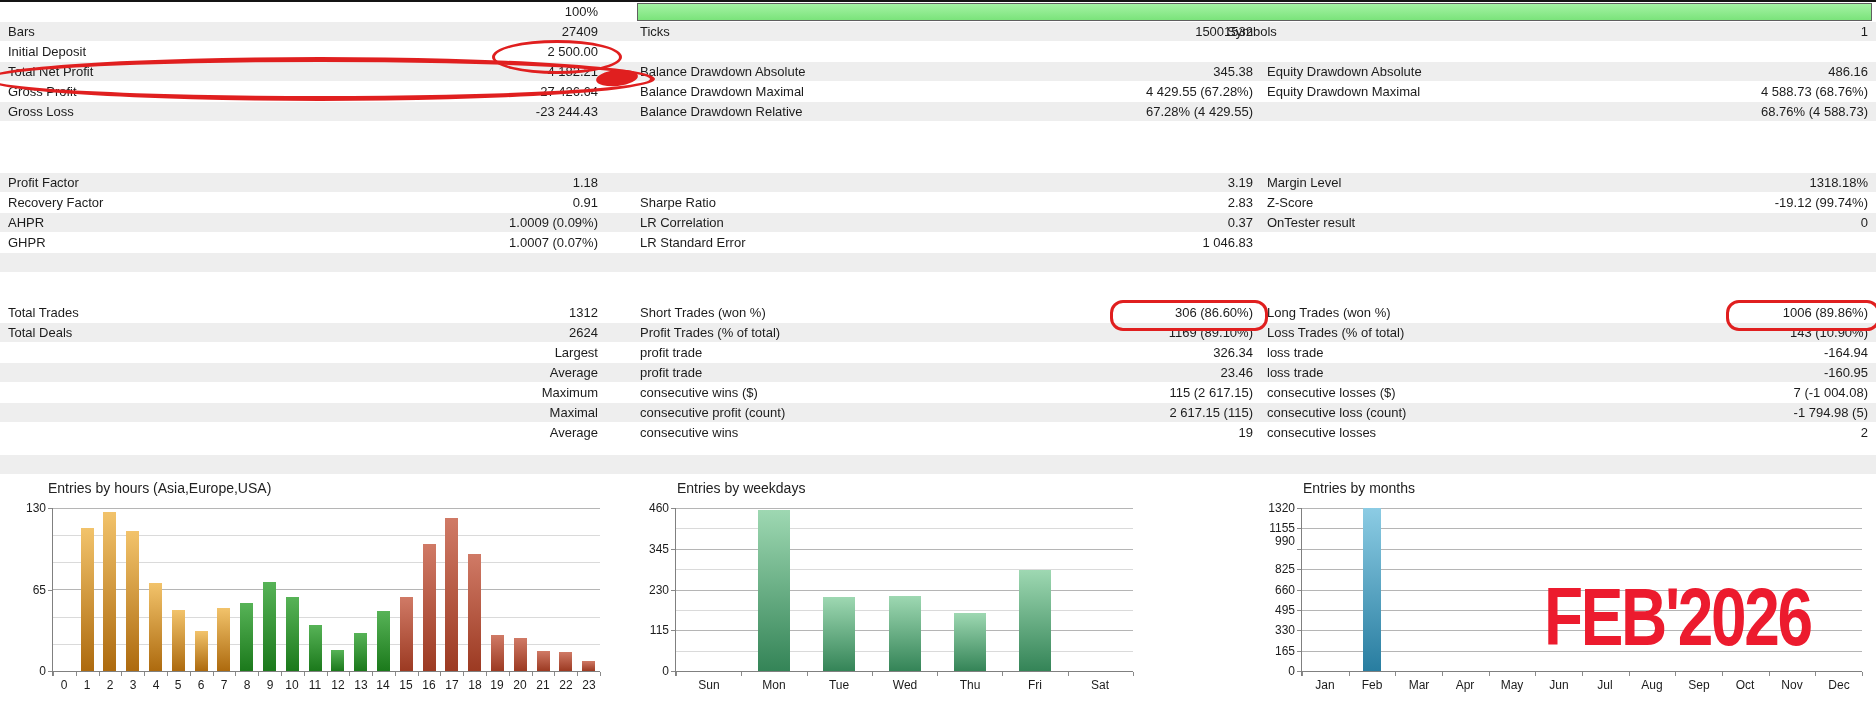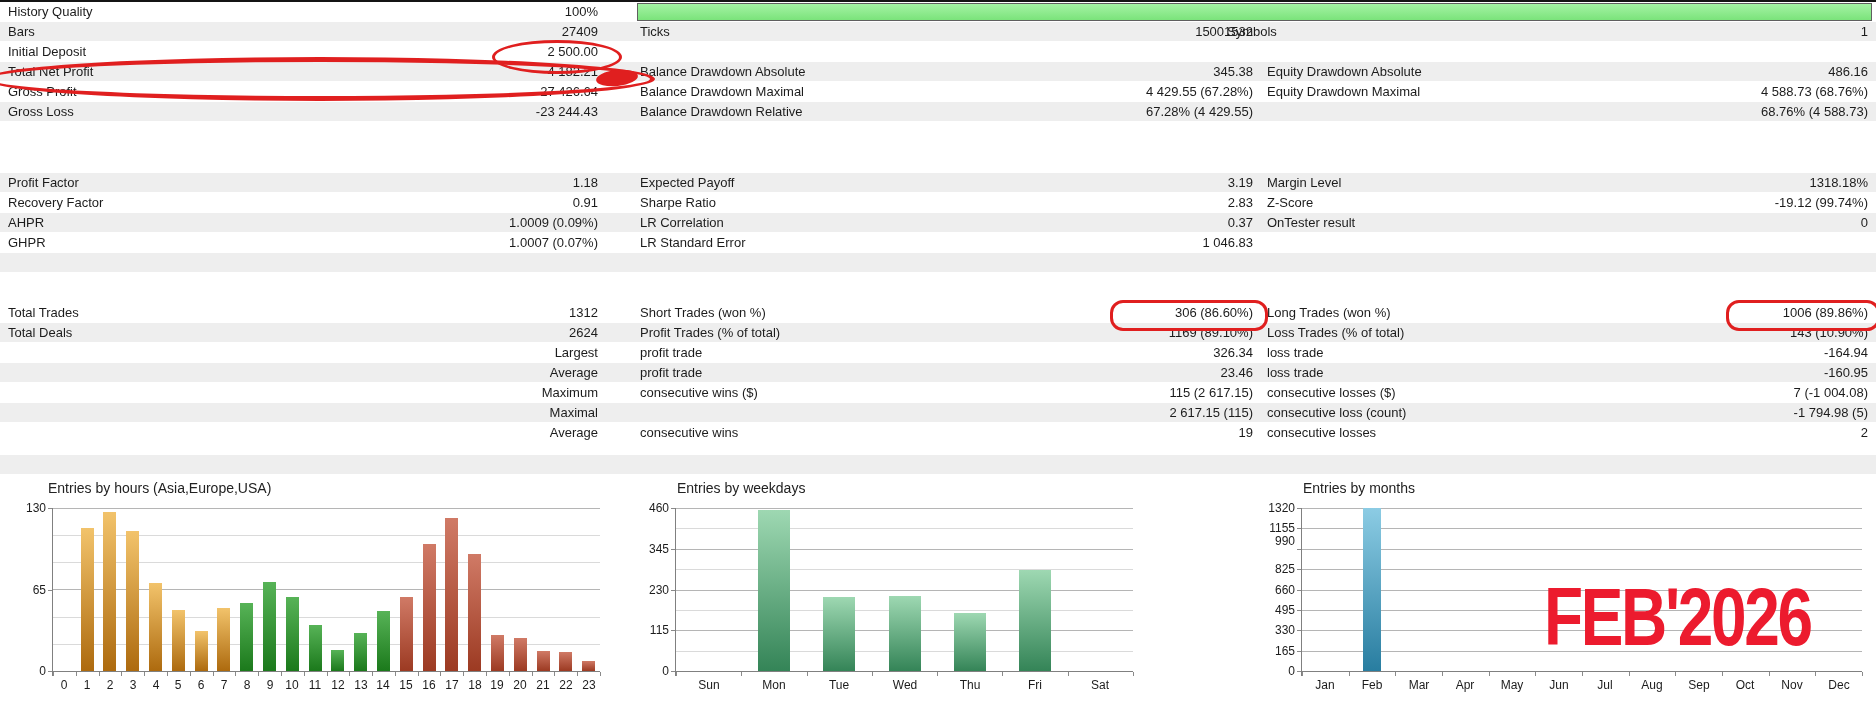--- a/index.html
+++ b/index.html
@@ -41,21 +41,20 @@
   #ann-long-trades{left:1726px;top:300px;width:148px;height:25px;}
 </style>
 </head>
 <body>
 
 <div class="page">
   <div class="topline"></div>
 
   <div id="stat-table">
       <div class="row" style="top: 2px;">
-        <div class="cell" style="left: 8px; width: 340px;">History Quality</div>
         <div class="cell r" style="left: 348px; width: 250px;">100%</div>
         <div class="quality-bar"></div>
       </div>
       <div class="row shaded" style="top: 22px;">
         <div class="cell" style="left: 8px; width: 340px;">Bars</div>
         <div class="cell r" style="left: 348px; width: 250px;">27409</div>
         <div class="cell" style="left: 640px; width: 360px;">Ticks</div>
         <div class="cell r" style="left: 1000px; width: 253px;">15001532</div>
         <div class="cell" style="left: 1227px; width: 340px;">Symbols</div>
         <div class="cell r" style="left: 1615px; width: 253px;">1</div>
@@ -83,21 +82,20 @@
       <div class="row shaded" style="top: 102px;">
         <div class="cell" style="left: 8px; width: 340px;">Gross Loss</div>
         <div class="cell r" style="left: 348px; width: 250px;">-23 244.43</div>
         <div class="cell" style="left: 640px; width: 360px;">Balance Drawdown Relative</div>
         <div class="cell r" style="left: 1000px; width: 253px;">67.28% (4 429.55)</div>
         <div class="cell r" style="left: 1615px; width: 253px;">68.76% (4 588.73)</div>
       </div>
       <div class="row shaded" style="top: 173px;">
         <div class="cell" style="left: 8px; width: 340px;">Profit Factor</div>
         <div class="cell r" style="left: 348px; width: 250px;">1.18</div>
-        <div class="cell" style="left: 640px; width: 360px;">Expected Payoff</div>
         <div class="cell r" style="left: 1000px; width: 253px;">3.19</div>
         <div class="cell" style="left: 1267px; width: 340px;">Margin Level</div>
         <div class="cell r" style="left: 1615px; width: 253px;">1318.18%</div>
       </div>
       <div class="row" style="top: 193px;">
         <div class="cell" style="left: 8px; width: 340px;">Recovery Factor</div>
         <div class="cell r" style="left: 348px; width: 250px;">0.91</div>
         <div class="cell" style="left: 640px; width: 360px;">Sharpe Ratio</div>
         <div class="cell r" style="left: 1000px; width: 253px;">2.83</div>
         <div class="cell" style="left: 1267px; width: 340px;">Z-Score</div>
@@ -149,20 +147,21 @@
       </div>
       <div class="row" style="top: 383px;">
         <div class="cell r" style="left: 348px; width: 250px;">Maximum</div>
         <div class="cell" style="left: 640px; width: 360px;">consecutive wins ($)</div>
         <div class="cell r" style="left: 1000px; width: 253px;">115 (2 617.15)</div>
         <div class="cell" style="left: 1267px; width: 340px;">consecutive losses ($)</div>
         <div class="cell r" style="left: 1615px; width: 253px;">7 (-1 004.08)</div>
       </div>
       <div class="row shaded" style="top: 403px;">
         <div class="cell r" style="left: 348px; width: 250px;">Maximal</div>
+        <div class="cell" style="left: 640px; width: 360px;">consecutive profit (count)</div>
         <div class="cell r" style="left: 1000px; width: 253px;">2 617.15 (115)</div>
         <div class="cell" style="left: 1267px; width: 340px;">consecutive loss (count)</div>
         <div class="cell r" style="left: 1615px; width: 253px;">-1 794.98 (5)</div>
       </div>
       <div class="row" style="top: 423px;">
         <div class="cell r" style="left: 348px; width: 250px;">Average</div>
         <div class="cell" style="left: 640px; width: 360px;">consecutive wins</div>
         <div class="cell r" style="left: 1000px; width: 253px;">19</div>
         <div class="cell" style="left: 1267px; width: 340px;">consecutive losses</div>
         <div class="cell r" style="left: 1615px; width: 253px;">2</div>

